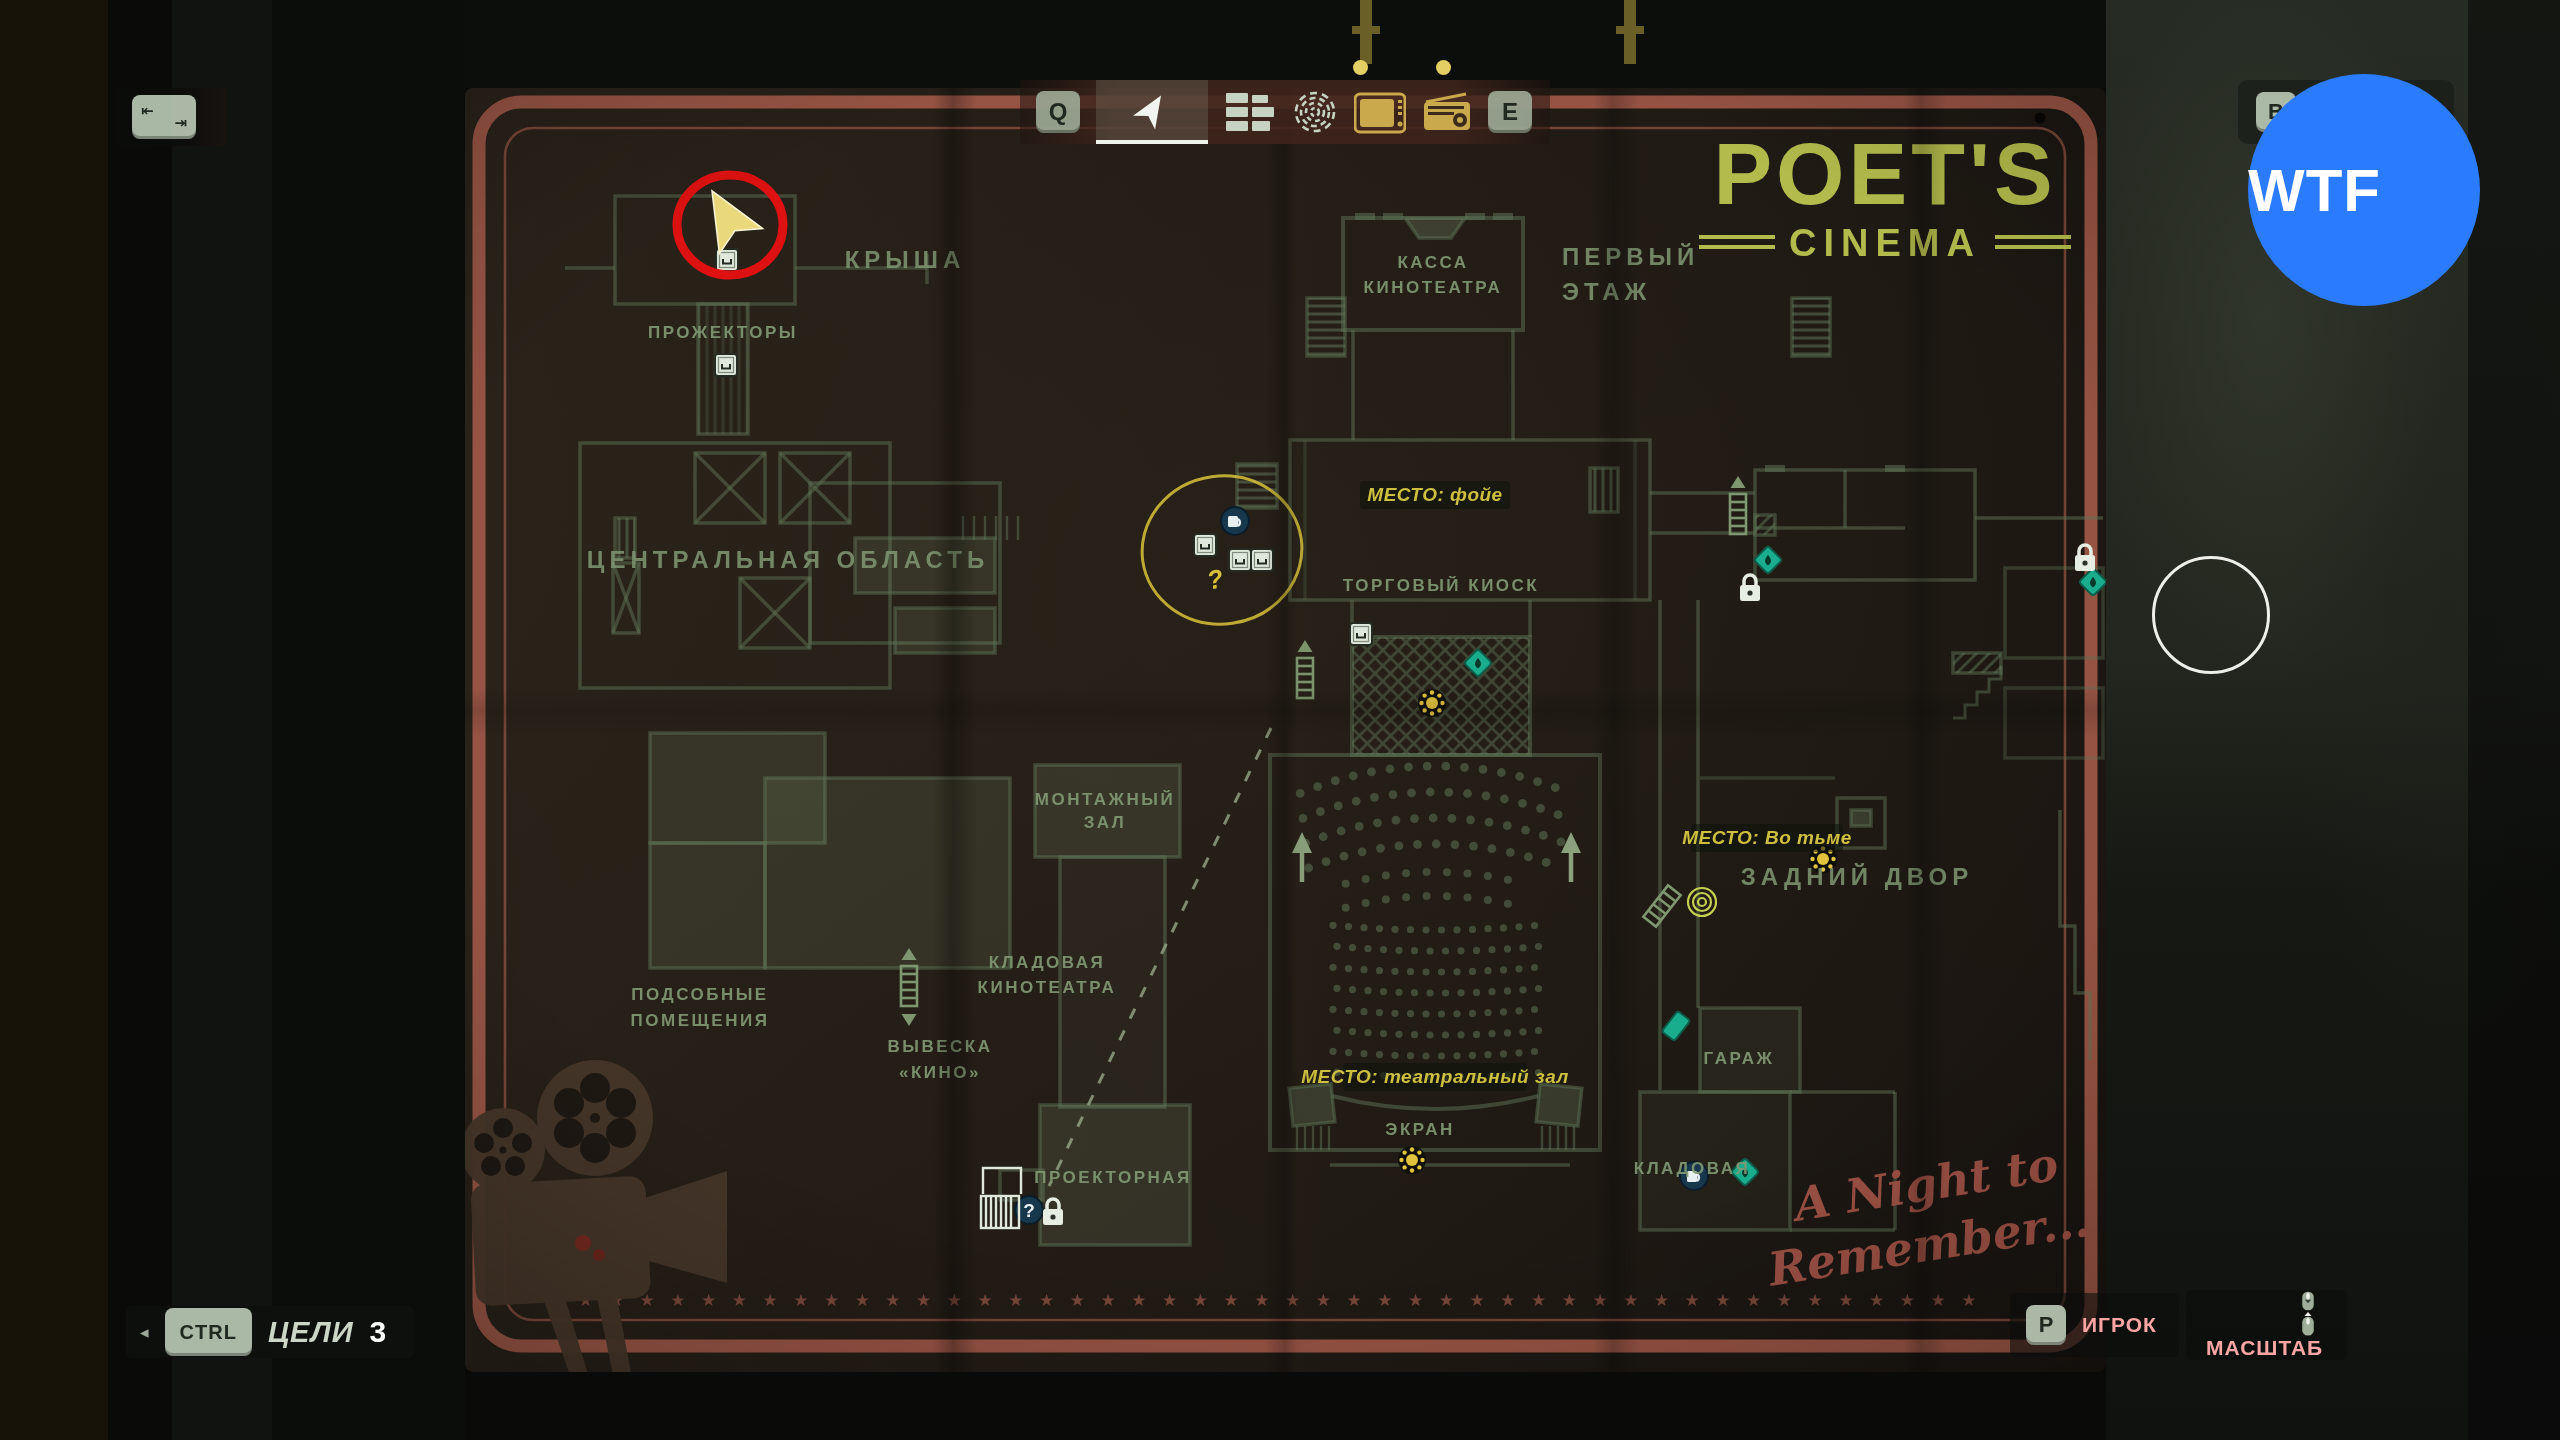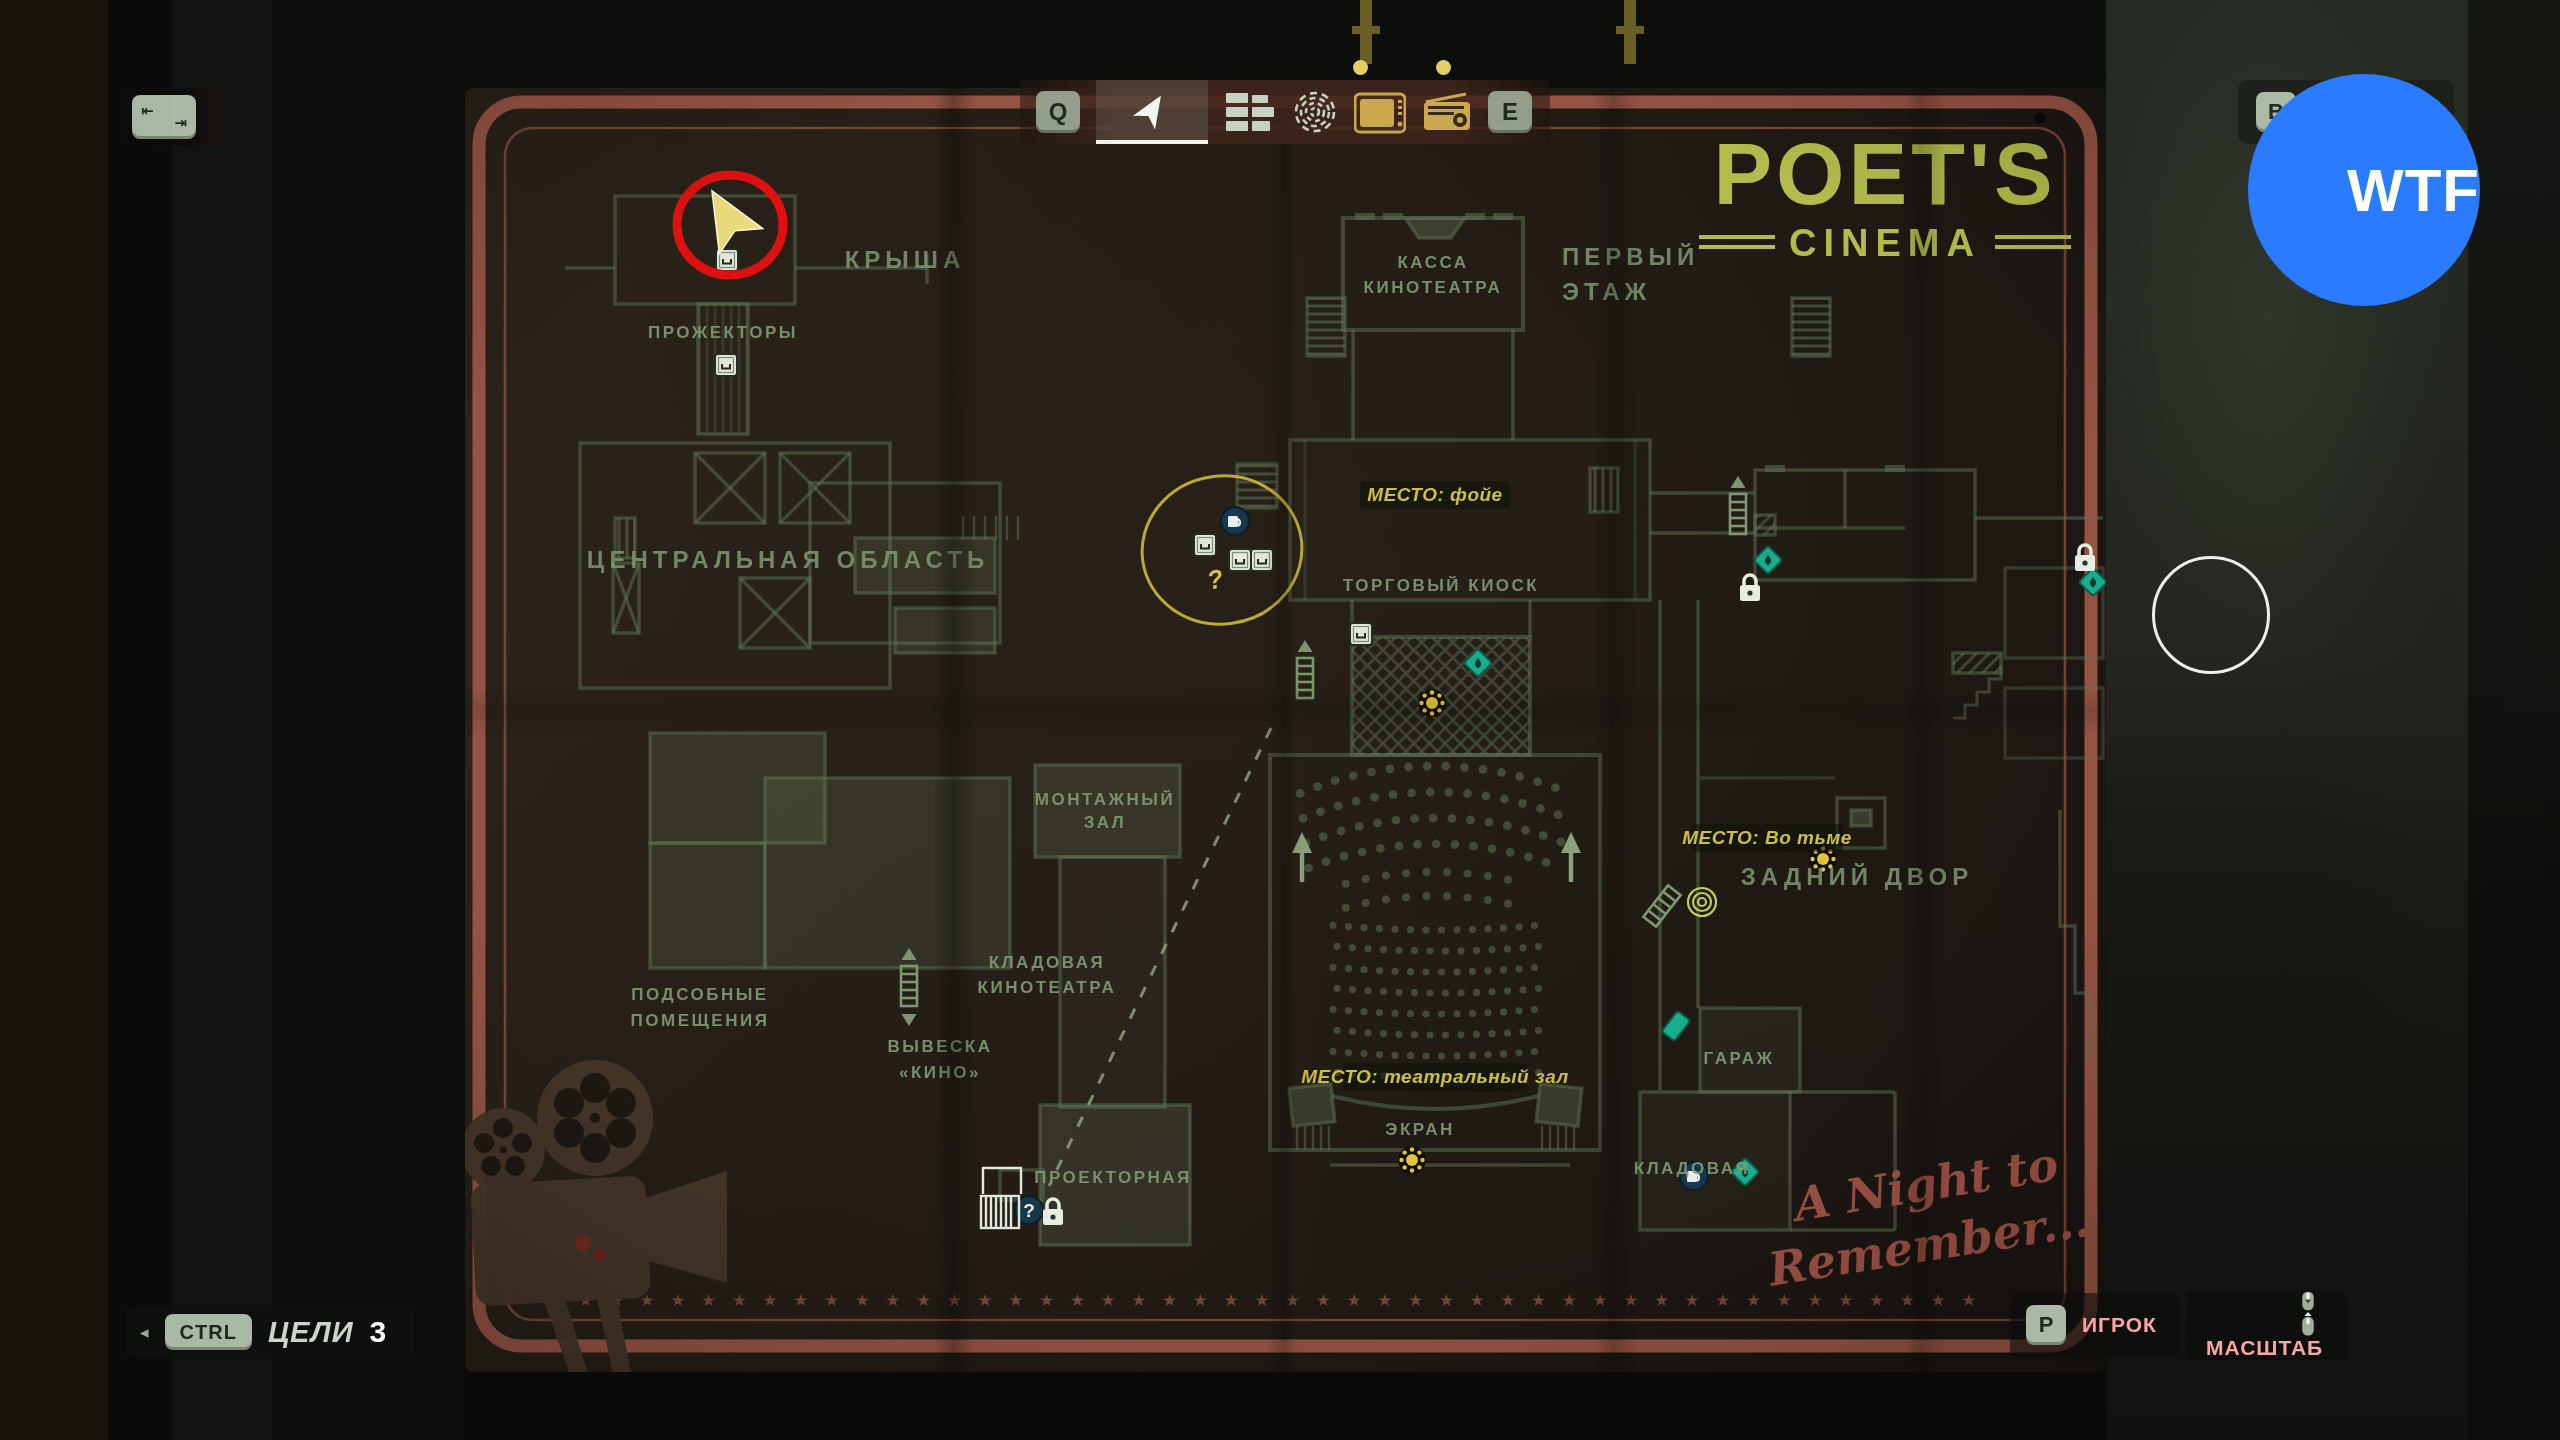--- a/index.html
+++ b/index.html
@@ -68,35 +68,35 @@
   .notif-dot{width:15px;height:15px;border-radius:50%;background:#e3cf63;}
 
   .tr-button{left:2238px;top:80px;width:216px;height:64px;display:flex;align-items:center;gap:16px;
     padding:0 18px;box-sizing:border-box;border-radius:10px;background:rgba(26,31,26,.85);}
   .tr-key{width:40px;height:40px;font-size:22px;}
   .tr-label{font-size:28px;font-weight:bold;color:#c4cfbe;letter-spacing:1px;}
 
   .objectives{left:126px;top:1306px;height:52px;display:flex;align-items:center;gap:16px;
     padding:0 28px 0 14px;border-radius:5px;background:rgba(14,16,13,.92);}
   .obj-arrow{color:#9aa796;font-size:17px;font-family:"DejaVu Sans",sans-serif;}
-  .ctrl-key{height:36px;padding:0 15px;font-size:20px;letter-spacing:1px;}
+  .ctrl-key{height:48px;padding:0 15px;font-size:20px;letter-spacing:1px;}
   .obj-label{font-size:29px;font-weight:bold;color:#ccd6c6;letter-spacing:1px;font-style:italic;}
   .obj-count{font-size:30px;font-weight:bold;color:#ffffff;}
 
   .br-player{left:2010px;top:1293px;height:64px;display:flex;align-items:center;gap:16px;
     padding:0 22px 0 16px;border-radius:6px;background:rgba(12,14,12,.6);}
   .br-zoom{left:2186px;top:1290px;height:70px;display:flex;align-items:flex-end;gap:0;
     padding:0 24px 0 20px;border-radius:6px;background:rgba(12,14,12,.6);flex-direction:column;}
   .p-key{width:40px;height:40px;font-size:22px;}
   .br-label{font-size:21px;font-weight:bold;color:#fca5a5;letter-spacing:1px;}
 
   .cursor-ring{left:2152px;top:556px;width:112px;height:112px;border:3px solid rgba(250,250,245,.95);
     border-radius:50%;}
   .watermark{left:2248px;top:74px;width:232px;height:232px;border-radius:50%;background:#2b7bfe;
-    display:flex;align-items:center;justify-content:flex-end;}
+    display:flex;align-items:center;justify-content:flex-start;}
   .wm-text{color:#ffffff;font-size:60px;font-weight:bold;letter-spacing:1px;}
 </style>
 </head>
 <body>
 
 <div class="abs bg-left"></div>
 <div class="abs bg-top"></div>
 <div class="abs bg-bottom"></div>
 <div class="abs bg-right"></div>
 <div class="abs bg-right-strip"></div>

